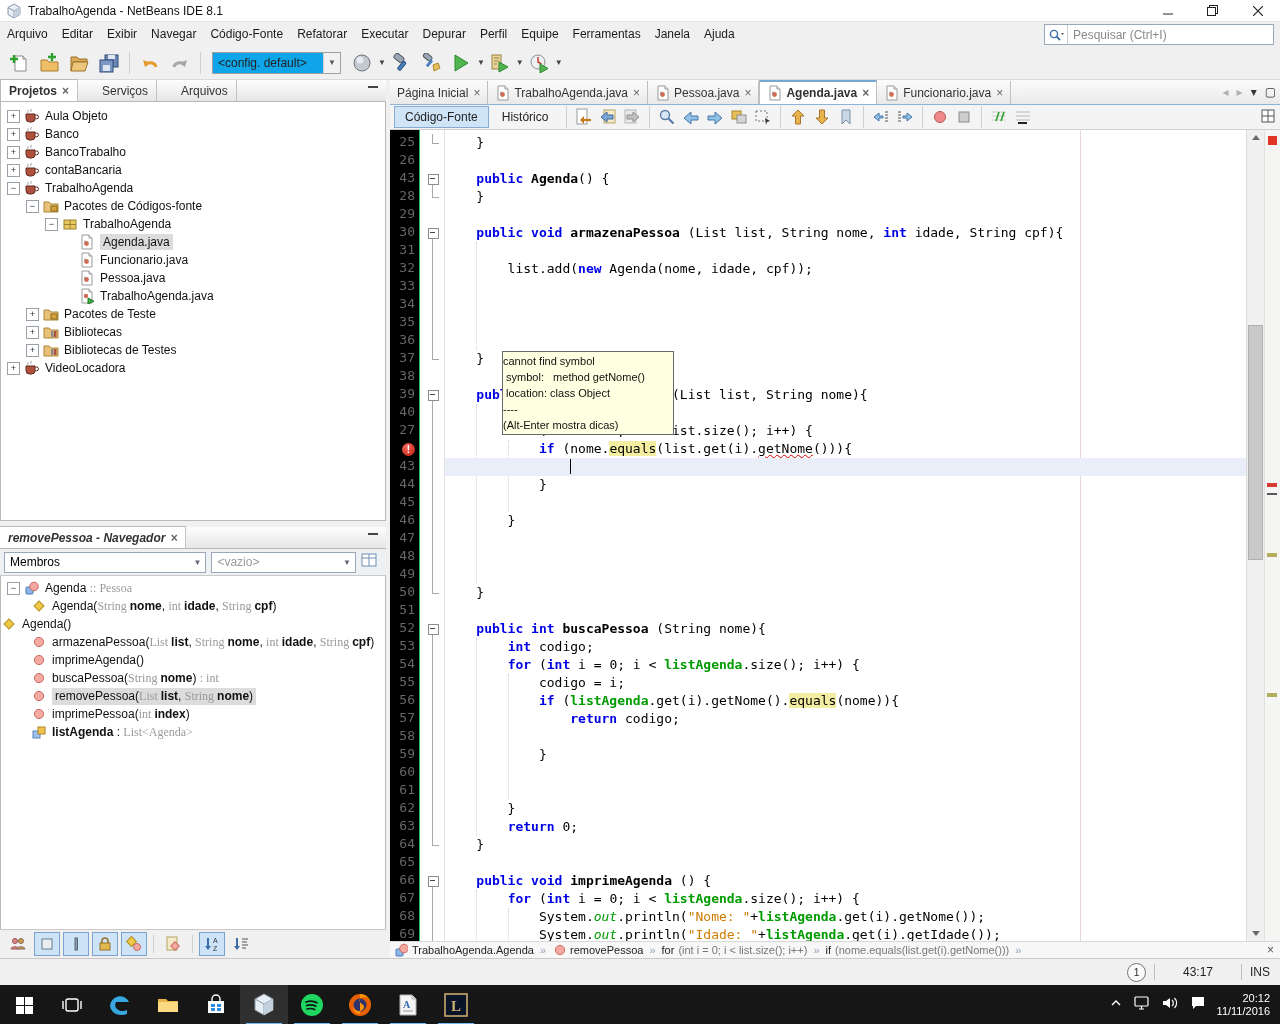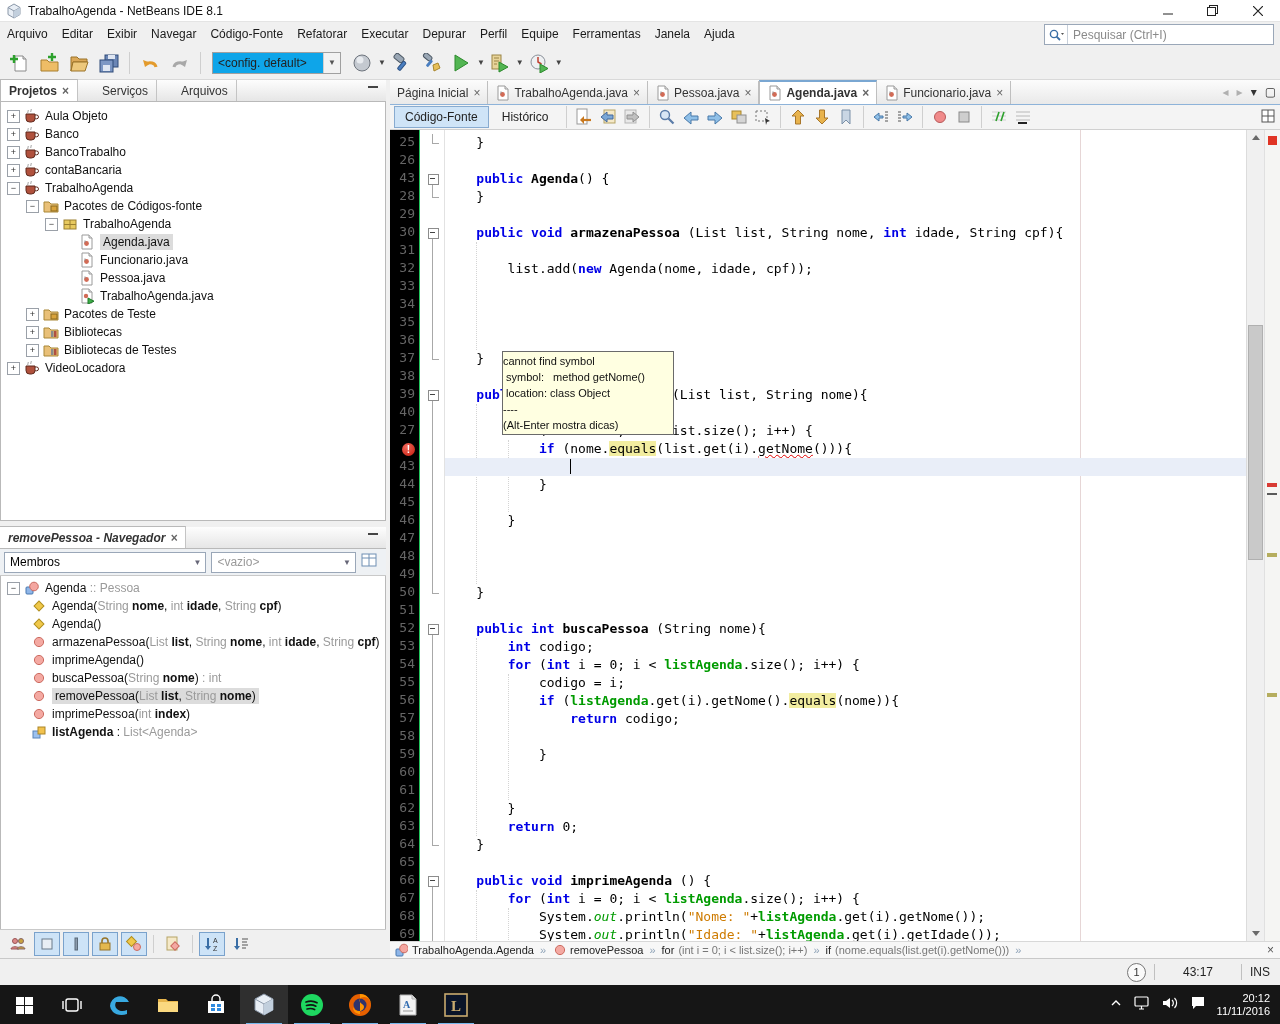--- a/index.html
+++ b/index.html
@@ -52,21 +52,21 @@
   .expspace{width:15px;flex:none;}
   .ticon16{width:16px;height:16px;margin-right:5px;flex:none;}
 
   #navigator-panel{display:flex;flex-direction:column;flex:1;min-height:0;}
   #nav-title{height:21px;background:linear-gradient(#fdfdfd,#e6e6e6);border-bottom:1px solid #b9b9b9;display:flex;align-items:flex-end;position:relative;font-style:italic;}
   #nav-title .ptab{font-weight:bold;background:#fff;border-top:1px solid #b9b9b9;}
   #nav-filter{height:26px;background:#eef1f4;border-bottom:1px solid #c9c9c9;display:flex;align-items:center;padding:0 4px;gap:5px;}
   .combo{height:19px;background:#fff;border:1px solid #9aa7b8;font-size:12px;display:flex;align-items:center;justify-content:space-between;padding-left:5px;}
   .combo .arr{font-size:8px;color:#667;padding:0 4px;}
   #nav-tree{flex:1;background:#fff;overflow:hidden;padding-top:3px;border-left:1px solid #b9b9b9;border-right:1px solid #b9b9b9;}
-  .seg-t{color:#9a9a9a;} .seg-b{font-weight:bold;}
+  .seg-t{color:#9a9a9a;font-family:Liberation Serif, serif;} .seg-b{font-weight:bold;}
   #nav-toolbar{height:28px;background:#f0f0f0;border-top:1px solid #c9c9c9;display:flex;align-items:center;gap:3px;padding-left:5px;}
   .navtb{width:24px;height:22px;display:flex;align-items:center;justify-content:center;border:1px solid transparent;}
   .navtb.toggled{background:#cde3f7;border-color:#7aa2cc;}
   .navtbsep{width:1px;height:18px;background:#cfcfcf;margin:0 3px;}
 
   
   #edtabs{height:24px;background:linear-gradient(#fcfcfc,#e9e9e9);display:flex;align-items:flex-end;border-bottom:1px solid #8eb3d9;position:relative;}
   .etab{font-size:12px;color:#333;height:17px;padding:3px 7px;border-right:1px solid #bfbfbf;display:flex;align-items:center;gap:5px;}
   .etab.active{background:#fff;font-weight:bold;border-top:2px solid #7aa7d2;border-left:1px solid #bfbfbf;height:16px;}
   .etab .ticon16{width:14px;height:14px;margin:0;}
@@ -539,21 +539,21 @@
               <span><span>Agenda </span><span class="seg-t">:: Pessoa</span></span>
             </div>
             <div class="trow" style="padding-left: 30px;">
               <span class="ticon16" style="display: inline-flex; align-items: center; justify-content: center;">
                 <svg width="16" height="16">
                   <rect x="4.5" y="4.5" width="7" height="7" transform="rotate(45 8 8)" fill="#f0c84a" stroke="#b18f1f"></rect>
                 </svg>
               </span>
               <span><span>Agenda(</span><span class="seg-t">String </span><span class="seg-b">nome</span><span>, </span><span class="seg-t">int </span><span class="seg-b">idade</span><span>, </span><span class="seg-t">String </span><span class="seg-b">cpf</span><span>)</span></span>
             </div>
-            <div class="trow" style="padding-left: 30px;">
+            <div class="trow" style="">
               <span class="ticon16" style="display: inline-flex; align-items: center; justify-content: center;">
                 <svg width="16" height="16">
                   <rect x="4.5" y="4.5" width="7" height="7" transform="rotate(45 8 8)" fill="#f0c84a" stroke="#b18f1f"></rect>
                 </svg>
               </span>
               <span><span>Agenda()</span></span>
             </div>
             <div class="trow" style="padding-left: 30px;">
               <span class="ticon16" style="display: inline-flex; align-items: center; justify-content: center;">
                 <svg width="16" height="16">

